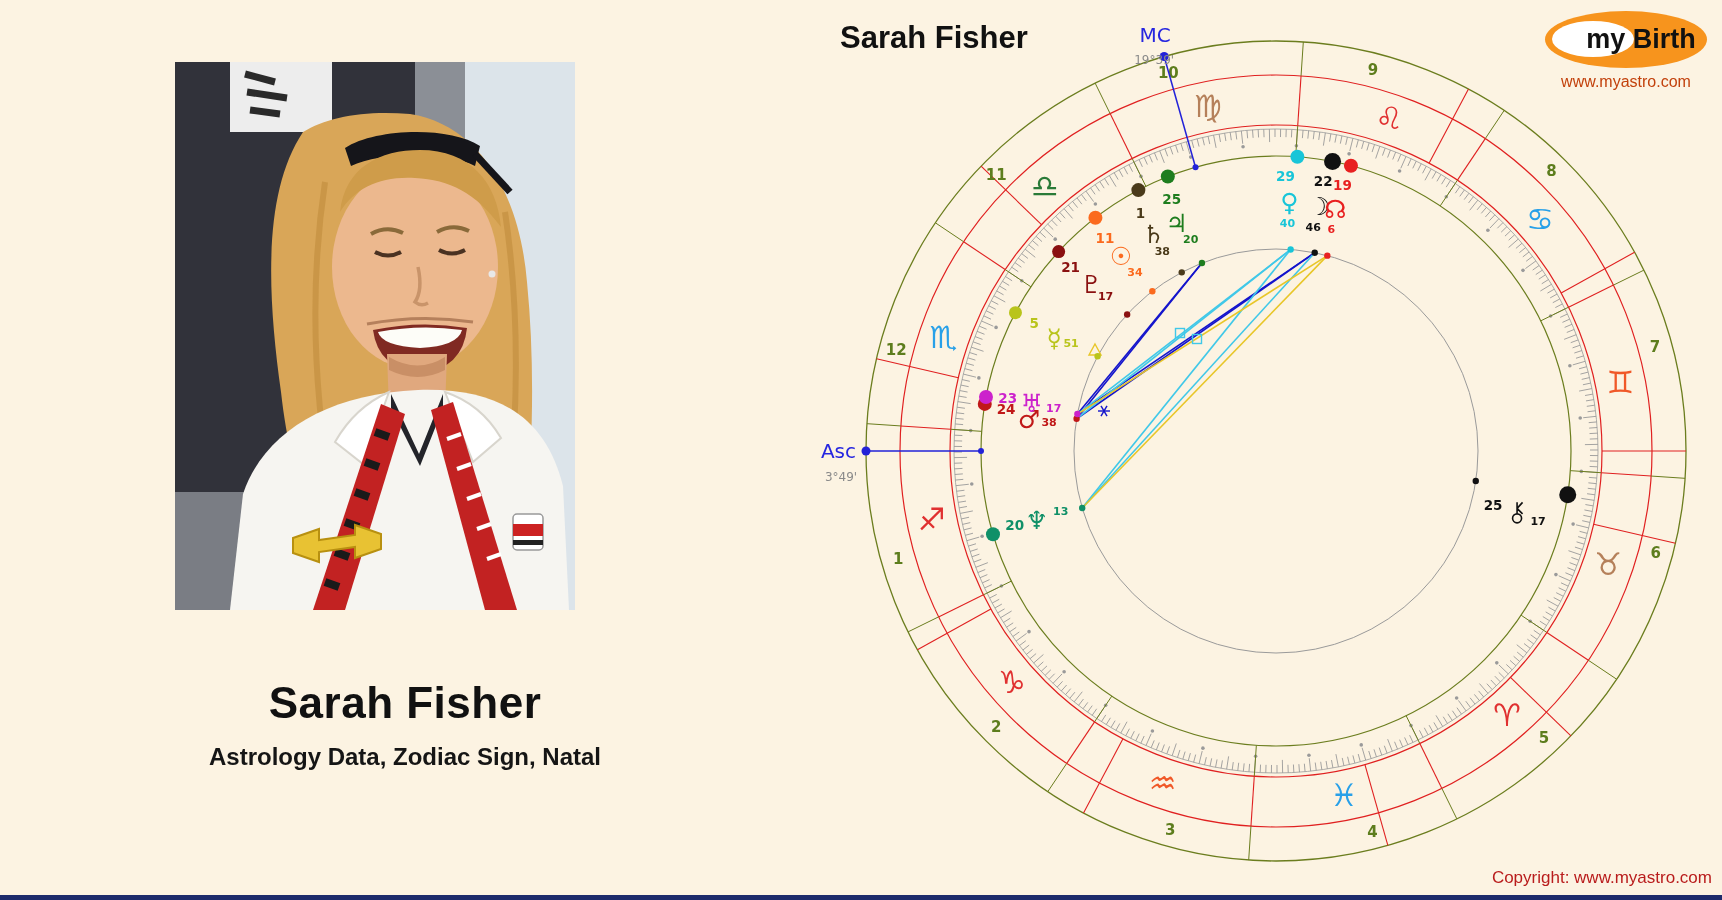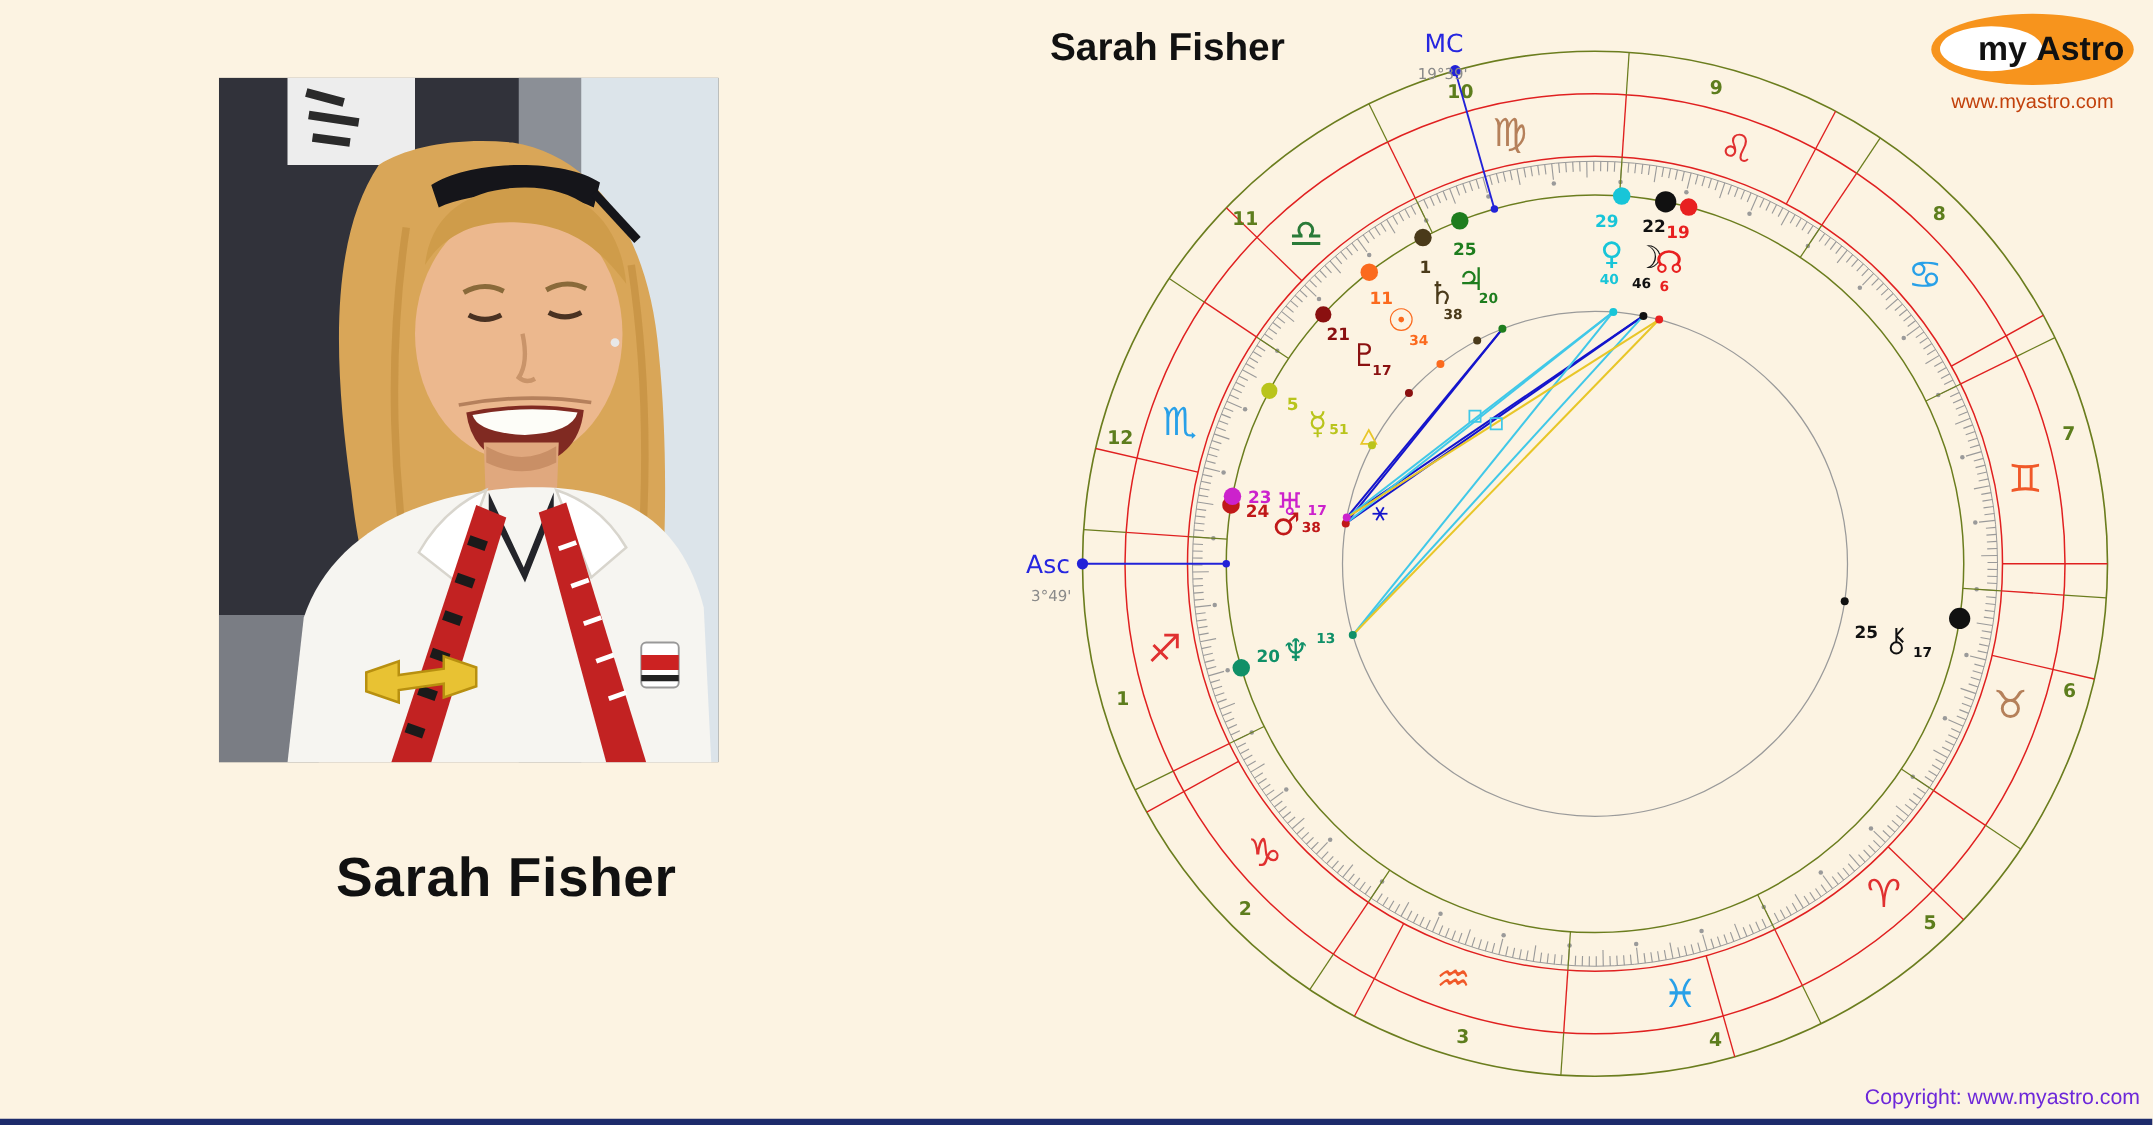--- a/index.html
+++ b/index.html
@@ -11,21 +11,21 @@
               font-size:44px;font-weight:bold;color:#111;letter-spacing:0.5px;}
   #left-subtitle{left:105px;top:742px;width:600px;text-align:center;
               font-size:24px;font-weight:bold;color:#151515;line-height:29px;}
   #header-title{left:840px;top:20px;font-size:31px;font-weight:bold;color:#111;}
   #logo{left:1545px;top:11px;width:162px;height:57px;border-radius:50%;text-align:center;}
   #logo .white-ell{position:absolute;left:7px;top:10px;width:82px;height:36px;
               background:#fff;border-radius:50%;}
   #logo .logo-text{position:absolute;inset:0;display:flex;align-items:center;
               justify-content:center;padding-left:30px;font-size:27px;font-weight:600;color:#111;}
   #logo-url{left:1545px;top:73px;width:162px;text-align:center;font-size:16px;color:#c2410c;}
-  #copyright{left:1360px;top:868px;width:352px;text-align:right;font-size:17px;color:#6d28d9;}
+  #copyright{left:1360px;top:868px;width:352px;text-align:right;font-size:17px;color:#b91c1c;}
   #bottom-bar{left:0;bottom:0;width:100%;height:5px;}
   #chart-wrap{left:816px;top:0;width:906px;height:900px;}
   svg text{font-family:"DejaVu Sans", sans-serif;}
 </style>
 </head>
 <body style="background: rgb(252, 243, 226);">
 
 <div class="abs" id="photo-box">
   
   <svg width="400" height="548" viewBox="0 0 400 548">
@@ -75,27 +75,28 @@
     <path d="M118,476 l26,-9 l0,11 l36,-5 l0,-10 l26,9 l0,15 l-26,9 l0,-11 l-36,5 l0,10 l-26,-9 Z" fill="#e8c233" stroke="#b89010" stroke-width="2"></path>
 
     <rect x="338" y="452" width="30" height="36" rx="4" fill="#ffffff" stroke="#999999" stroke-width="1.5"></rect>
     <rect x="338" y="462" width="30" height="12" fill="#cc2222"></rect>
     <rect x="338" y="478" width="30" height="5" fill="#222222"></rect>
   </svg>
 </div>
 
 <div class="abs" id="left-title">Sarah Fisher</div>
 <div class="abs" id="left-subtitle">
+  <div>Astrology Data, Zodiac Sign, Natal</div>
 </div>
 
 <div class="abs" id="header-title">Sarah Fisher</div>
 
 <div class="abs" id="logo" style="background: rgb(247, 148, 29);">
   <div class="white-ell"></div>
-  <div class="logo-text"><span>my</span>&nbsp;<span>Astro</span></div>
+  <div class="logo-text"><span>my</span>&nbsp;<span>Birth</span></div>
 </div>
 <div class="abs" id="logo-url">www.myastro.com</div>
 
 <div class="abs" id="chart-wrap">
   <svg id="chart-svg" width="906" height="900" viewBox="0 0 906 900">
       <circle cx="460" cy="451" r="410" fill="none" stroke="#6b7d1e" stroke-width="1.3"></circle>
       <circle cx="460" cy="451" r="376" fill="none" stroke="#e02020" stroke-width="1.2"></circle>
       <circle cx="460" cy="451" r="326" fill="none" stroke="#e02020" stroke-width="1.2"></circle>
       <circle cx="460" cy="451" r="322" fill="none" stroke="#9a9a9a" stroke-width="0.8"></circle>
       <circle cx="460" cy="451" r="295" fill="none" stroke="#6b7d1e" stroke-width="1.2"></circle>

